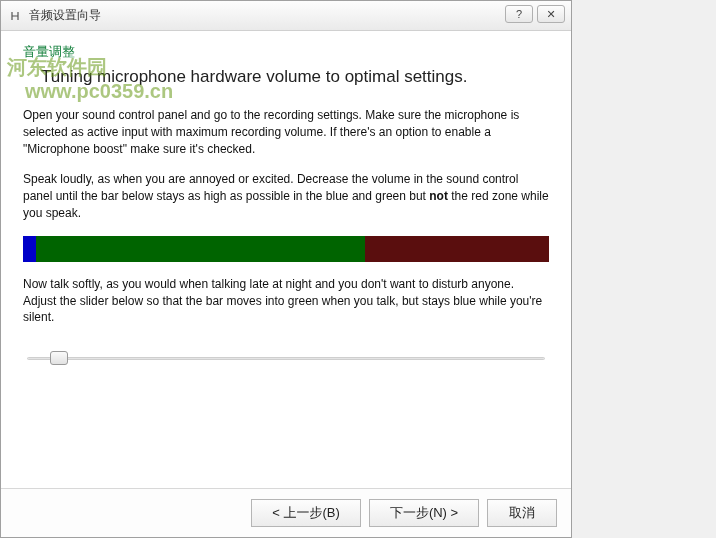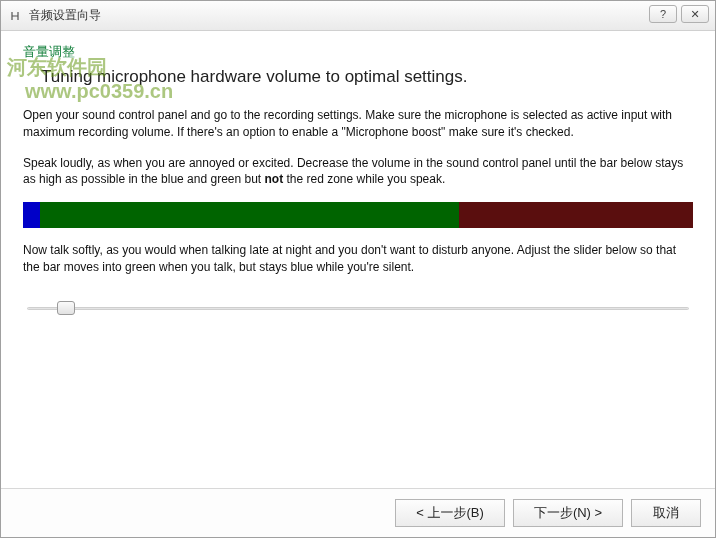--- a/index.html
+++ b/index.html
@@ -9,21 +9,21 @@
     }
     body {
       font-family: "Microsoft YaHei", Tahoma, Arial, sans-serif;
       font-size: 12px;
       background: #f0f0f0;
       width: 716px;
       height: 538px;
       overflow: hidden;
     }
     .window {
-      width: 716px;
+      width: 572px;
       height: 538px;
       background: #ffffff;
       border: 1px solid #a0a0a0;
       display: flex;
       flex-direction: column;
       position: relative;
     }
     .titlebar {
       height: 30px;
       background: linear-gradient(#fdfdfd, #eaeaea);

